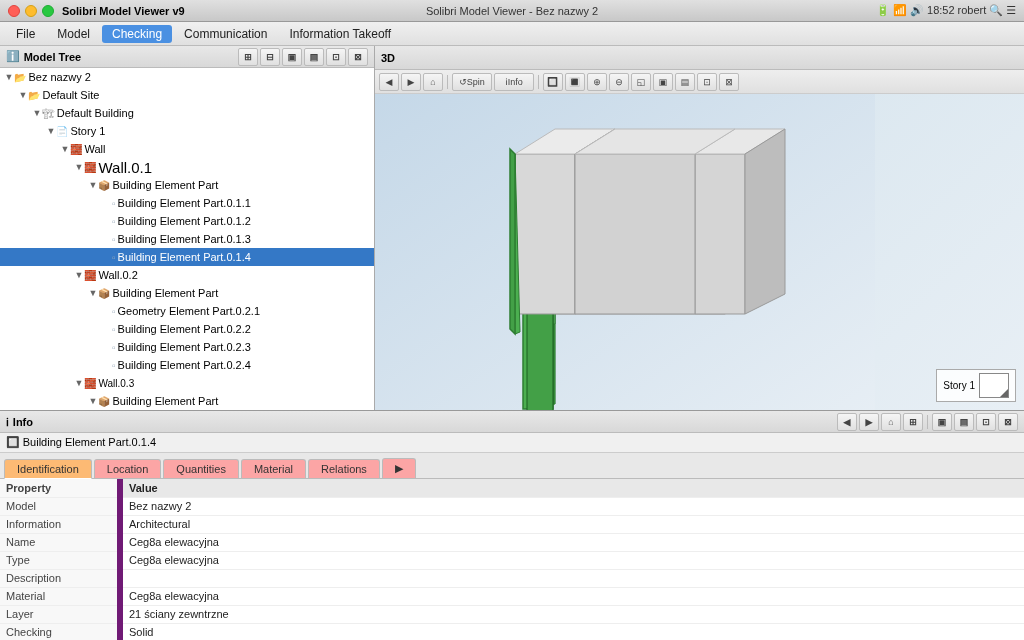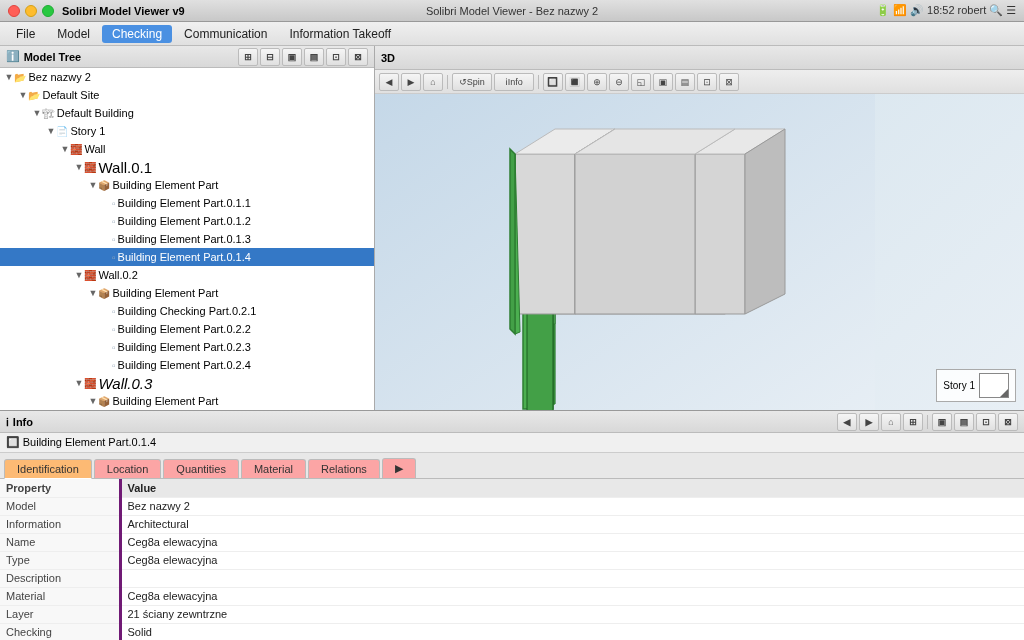--- a/index.html
+++ b/index.html
@@ -45,21 +45,21 @@
     
     #bottom-panel { height: 230px; border-top: 1px solid #999; background: #f5f5f5; display: flex; flex-direction: column; }
     #info-header { height: 22px; background: linear-gradient(to bottom, #e8e8e8, #d8d8d8); display: flex; align-items: center; padding: 0 6px; border-bottom: 1px solid #bbb; gap: 4px; font-weight: bold; font-size: 11px; }
     #info-path { font-size: 11px; padding: 3px 6px; background: #f0f0f0; border-bottom: 1px solid #ccc; }
     #info-tabs { height: 26px; display: flex; align-items: flex-end; padding: 0 4px; background: #e8e8e8; border-bottom: 1px solid #bbb; gap: 2px; }
     .info-tab { padding: 3px 12px; border: 1px solid #bbb; border-bottom: none; border-radius: 3px 3px 0 0; cursor: pointer; font-size: 11px; background: #fca5a5; color: #333; }
     .info-tab.active { background: #fdba74; border-bottom: 1px solid white; margin-bottom: -1px; z-index: 1; }
     #info-table { flex: 1; overflow-y: auto; background: white; }
     table { width: 100%; border-collapse: collapse; font-size: 11px; }
     td { padding: 2px 6px; border-bottom: 1px solid #eee; height: 18px; }
-    td:first-child { width: 120px; color: #444; background: #f8f8f8; border-right: 3px solid #701a75; }
+    td:first-child { width: 120px; color: #444; background: #f8f8f8; border-right: 6px solid #701a75; }
     td:last-child { color: #222; }
 
     
     #story-overlay { position: absolute; bottom: 8px; right: 8px; background: rgba(255,255,255,0.85); border: 1px solid #aaa; padding: 3px 6px; font-size: 10px; display: flex; align-items: center; gap: 4px; }
     #story-box { width: 30px; height: 25px; border: 1px solid #888; background: white; position: relative; }
     #story-box::after { content: ''; position: absolute; bottom: 0; right: 0; width: 0; height: 0; border-left: 8px solid transparent; border-bottom: 8px solid #666; }
 
     
     #svg-model { width: 500px; height: 350px; }
 
@@ -168,41 +168,41 @@
             <span style="font-size: 11px;">Wall.0.2</span>
           </div>
           <div class="tree-item" style="padding-left: 88px;">
             <span class="expand-arrow">▼</span>
             <span class="item-icon" style="color: rgb(136, 153, 170);">📦</span>
             <span style="font-size: 11px;">Building Element Part</span>
           </div>
           <div class="tree-item" style="padding-left: 102px;">
             <span class="expand-arrow"> </span>
             <span class="item-icon" style="color: rgb(153, 170, 187);">▫</span>
-            <span style="font-size: 11px;">Building Checking Part.0.2.1</span>
+            <span style="font-size: 11px;">Geometry Element Part.0.2.1</span>
           </div>
           <div class="tree-item" style="padding-left: 102px;">
             <span class="expand-arrow"> </span>
             <span class="item-icon" style="color: rgb(153, 170, 187);">▫</span>
             <span style="font-size: 11px;">Building Element Part.0.2.2</span>
           </div>
           <div class="tree-item" style="padding-left: 102px;">
             <span class="expand-arrow"> </span>
             <span class="item-icon" style="color: rgb(153, 170, 187);">▫</span>
             <span style="font-size: 11px;">Building Element Part.0.2.3</span>
           </div>
           <div class="tree-item" style="padding-left: 102px;">
             <span class="expand-arrow"> </span>
             <span class="item-icon" style="color: rgb(153, 170, 187);">▫</span>
             <span style="font-size: 11px;">Building Element Part.0.2.4</span>
           </div>
           <div class="tree-item" style="padding-left: 74px;">
             <span class="expand-arrow">▼</span>
             <span class="item-icon" style="color: rgb(102, 136, 170);">🧱</span>
-            <span style="font-size: 15px; font-style: italic;">Wall.0.3</span>
+            <span style="font-size: 10px;">Wall.0.3</span>
           </div>
           <div class="tree-item" style="padding-left: 88px;">
             <span class="expand-arrow">▼</span>
             <span class="item-icon" style="color: rgb(136, 153, 170);">📦</span>
             <span style="font-size: 11px;">Building Element Part</span>
           </div>
         </div>
     </div>
 
     <div id="right-panel">

